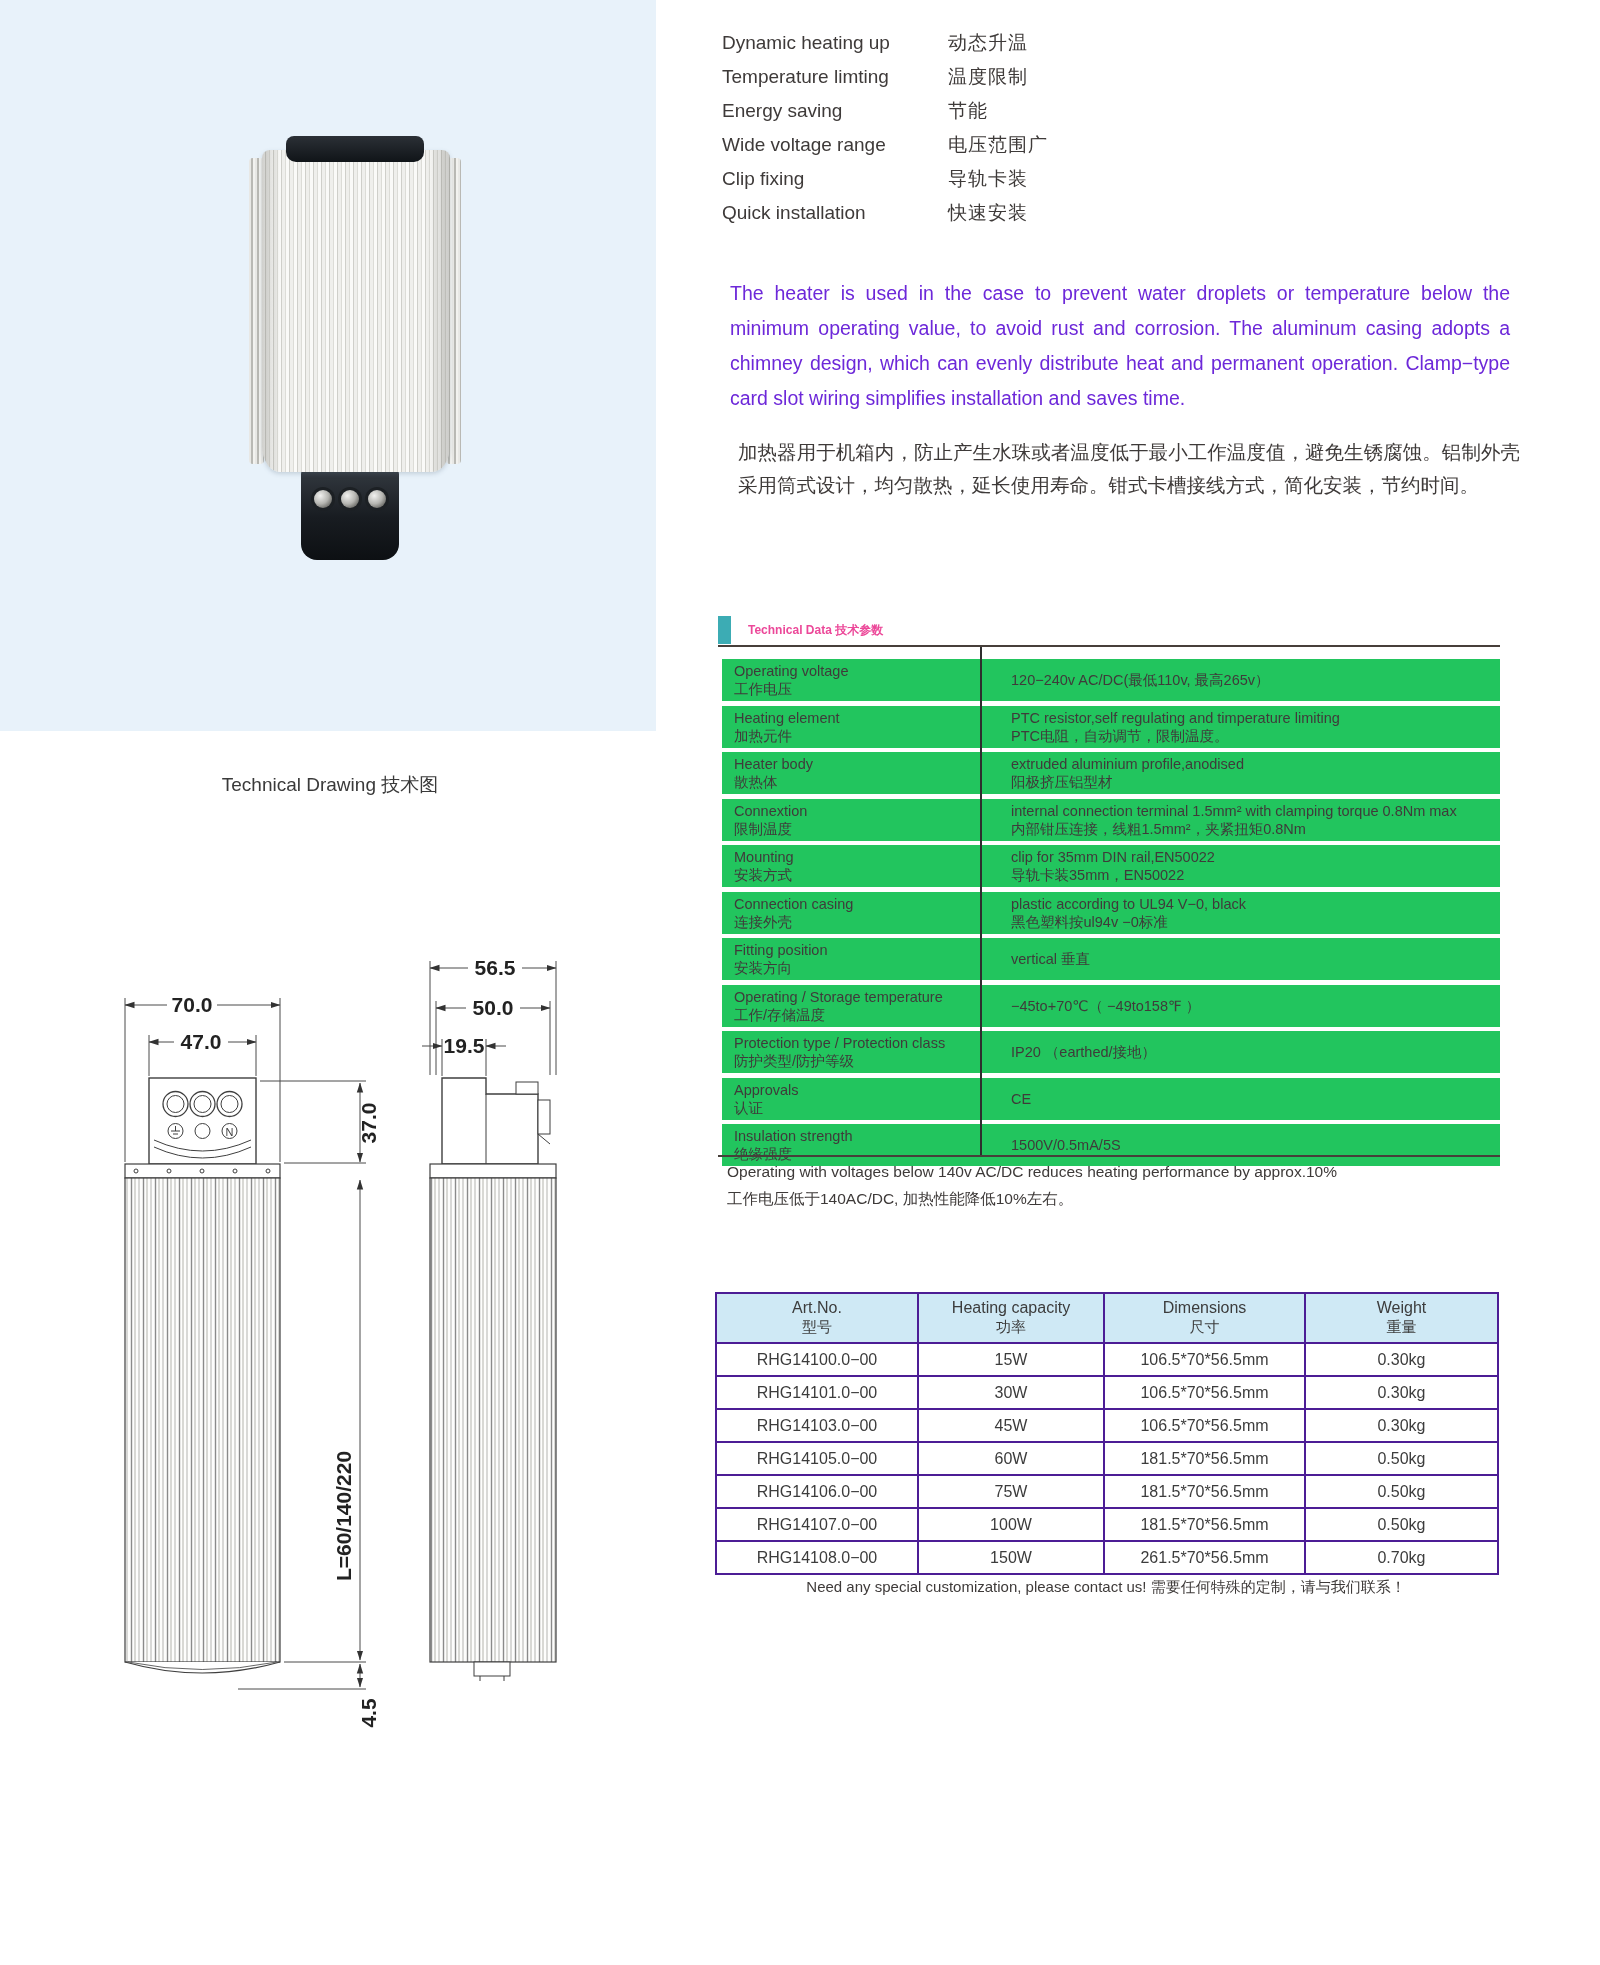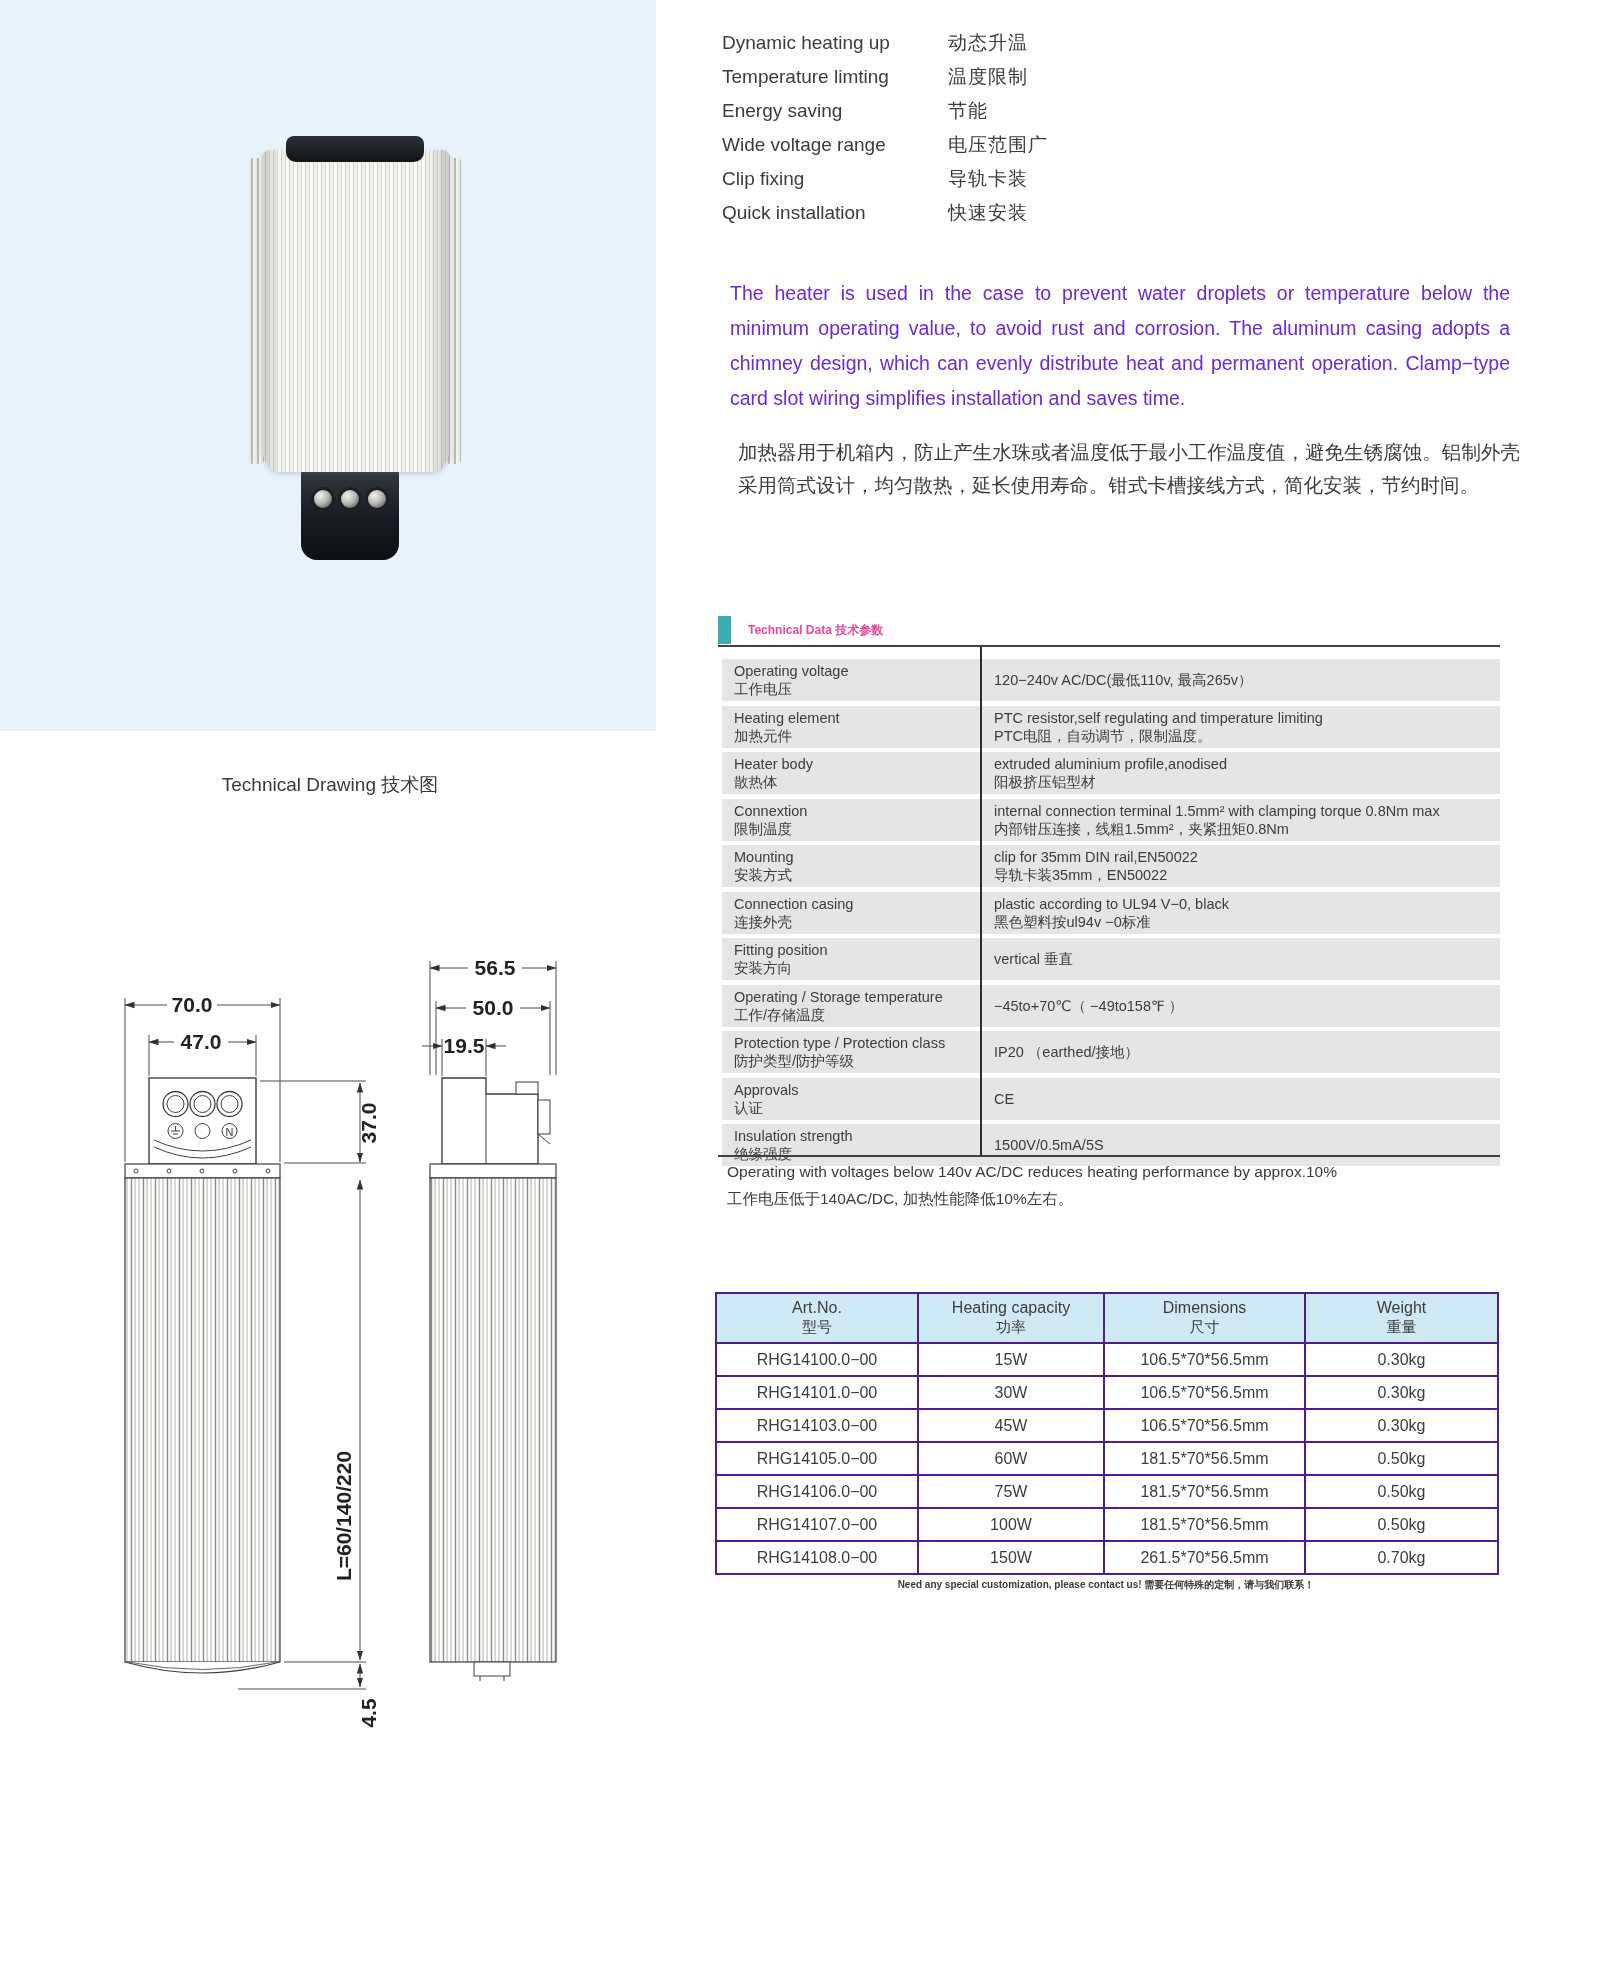--- a/index.html
+++ b/index.html
@@ -47,39 +47,39 @@
   .desc-zh{position:absolute;left:722px;top:420px;width:782px;margin:16px;
            font-size:19.5px;line-height:33px;text-align:justify;color:#3e3a39;}
 
   .td-header{position:absolute;left:718px;top:616px;height:28px;display:flex;align-items:center;}
   .accent-bar{width:13px;height:28px;background:#3cacb4;margin-right:9px;}
   .td-title{margin:8px;font-size:12px;font-weight:bold;color:#ec4899;}
   .td-rule{position:absolute;left:718px;top:645px;width:782px;height:2px;background:#473f3a;}
   .td-rule-bottom{position:absolute;left:718px;top:1155px;width:782px;height:2px;background:#473f3a;}
 
   .spec-table{position:absolute;left:722px;top:659px;width:778px;}
-  .spec-row{display:flex;min-height:41px;margin-bottom:4.5px;background:#e5e5e5;}
+  .spec-row{display:flex;min-height:41px;margin-bottom:4.5px;background:#22c55e;gap:17px;}
   .spec-label{width:258px;box-sizing:border-box;padding:3px 6px 3px 12px;
               display:flex;flex-direction:column;justify-content:center;}
   .spec-value{flex:1;box-sizing:border-box;padding:3px 6px 3px 14px;
               display:flex;flex-direction:column;justify-content:center;}
   .spec-table div{font-size:14.5px;line-height:18px;color:#3f3b3a;}
   .spec-divider{position:absolute;left:258px;top:-12px;width:2px;height:508px;background:#2e2e2e;}
 
   .td-note-en{position:absolute;left:727px;top:1163px;font-size:15.5px;color:#3e3a39;}
   .td-note-zh{position:absolute;left:727px;top:1189px;font-size:15.5px;color:#3e3a39;}
 
   
   .models{position:absolute;left:715px;top:1292px;width:782px;border-collapse:collapse;table-layout:fixed;}
   .models th,.models td{border:2px solid #4c1d95;text-align:center;color:#3c3c3c;padding:0;}
   .models th{background:#cfe9f5;height:48px;font-weight:normal;font-size:16px;}
   .models th .h-zh{font-size:15px;margin-top:1px;}
   .models td{background:#fff;height:31px;font-size:16px;}
   .models-footer{position:absolute;left:715px;top:1578px;width:782px;text-align:center;
-                 font-size:10px;color:#3e3a39;font-weight:bold;}
+                 font-size:15px;color:#3e3a39;}
 </style>
 </head>
 <body>
 
 <div class="page">
 
   <section class="photo-panel">
     <div class="alu-flange left"></div>
     <div class="alu-flange right"></div>
     <div class="alu-cap"></div>

